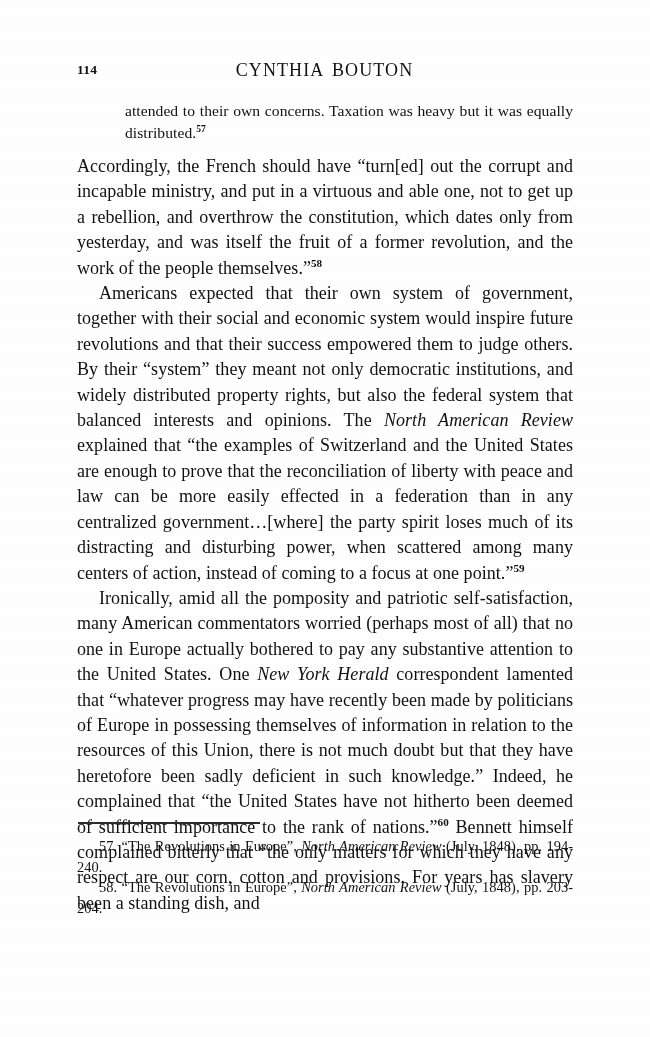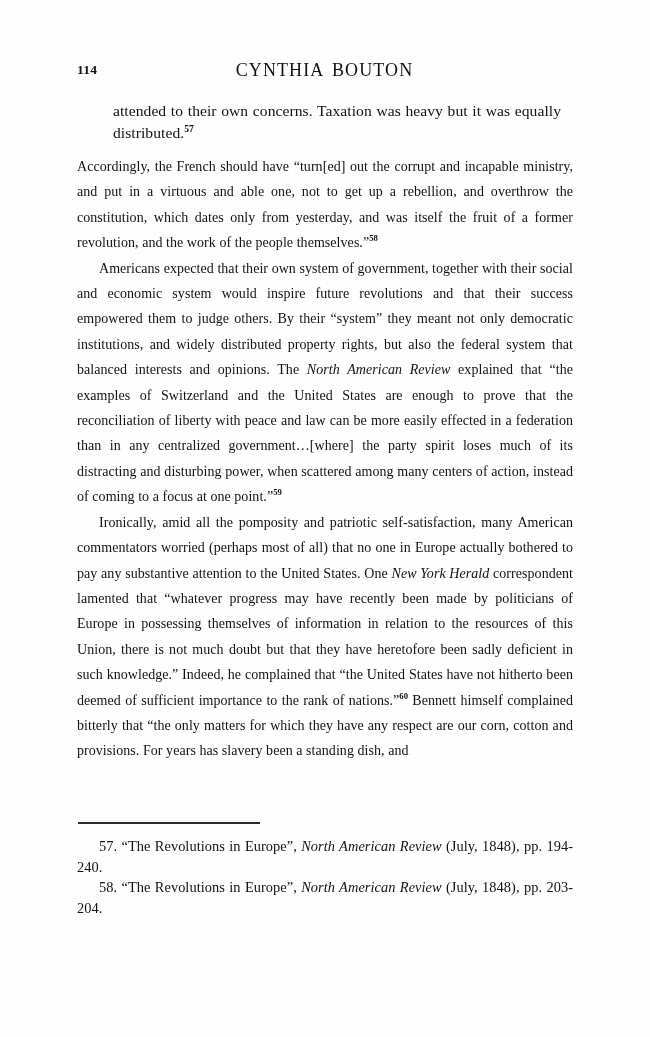--- a/index.html
+++ b/index.html
@@ -59,29 +59,29 @@
   
   .textblock {
     position: absolute;
     left: 77px;
     top: 100px;
     width: 496px;
   }
 
   p {
     margin: 0;
-    font-size: 14px;
+    font-size: 18px;
     line-height: 25.4px;
     text-align: justify;
     text-justify: inter-word;
     letter-spacing: 0.05px;
   }
 
   p.blockquote {
-    margin-left: 36px;
+    margin-left: 48px;
     width: 448px;
     font-size: 15.6px;
     line-height: 22px;
     margin-bottom: 10px;
   }
 
   p.indent {
     text-indent: 22px;
   }
 

